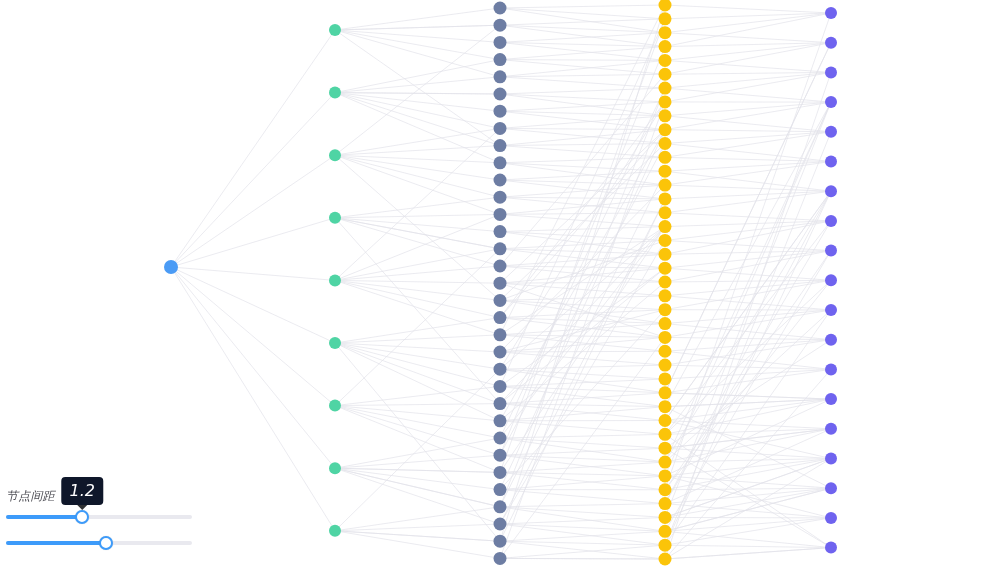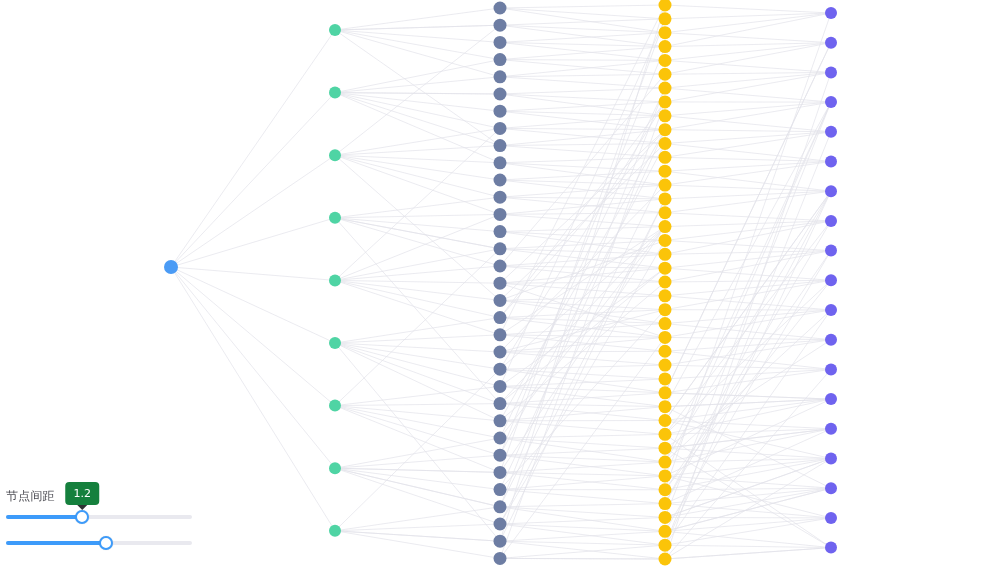--- a/index.html
+++ b/index.html
@@ -8,20 +8,21 @@
     width: 1000px; height: 567px;
     overflow: hidden;
     background: #ffffff;
     font-family: "Liberation Sans", sans-serif;
   }
   #app {
     position: relative;
     width: 1000px;
     height: 567px;
     background: #ffffff;
+    font-style: italic;
   }
   #graph-svg {
     position: absolute;
     left: 0; top: 0;
     width: 1000px;
     height: 567px;
     display: block;
   }
   
   #controls {
@@ -72,23 +73,23 @@
     border-radius: 50%;
     background: #ffffff;
     border: 2px solid #3d9bfa;
     box-shadow: 0 0 1px rgba(0,0,0,.18);
     cursor: pointer;
   }
   .slider-tooltip {
     position: absolute;
     bottom: 20px;
     transform: translateX(-50%);
-    background: #15803d;
+    background: #0f172a;
     color: #ffffff;
-    font-size: 11px;
+    font-size: 16px;
     line-height: 1;
     padding: 6px 8px;
     border-radius: 4px;
     white-space: nowrap;
     font-family: "DejaVu Sans", sans-serif;
     margin-top: 12px;
   }
   .slider-tooltip::after {
     content: "";
     position: absolute;

